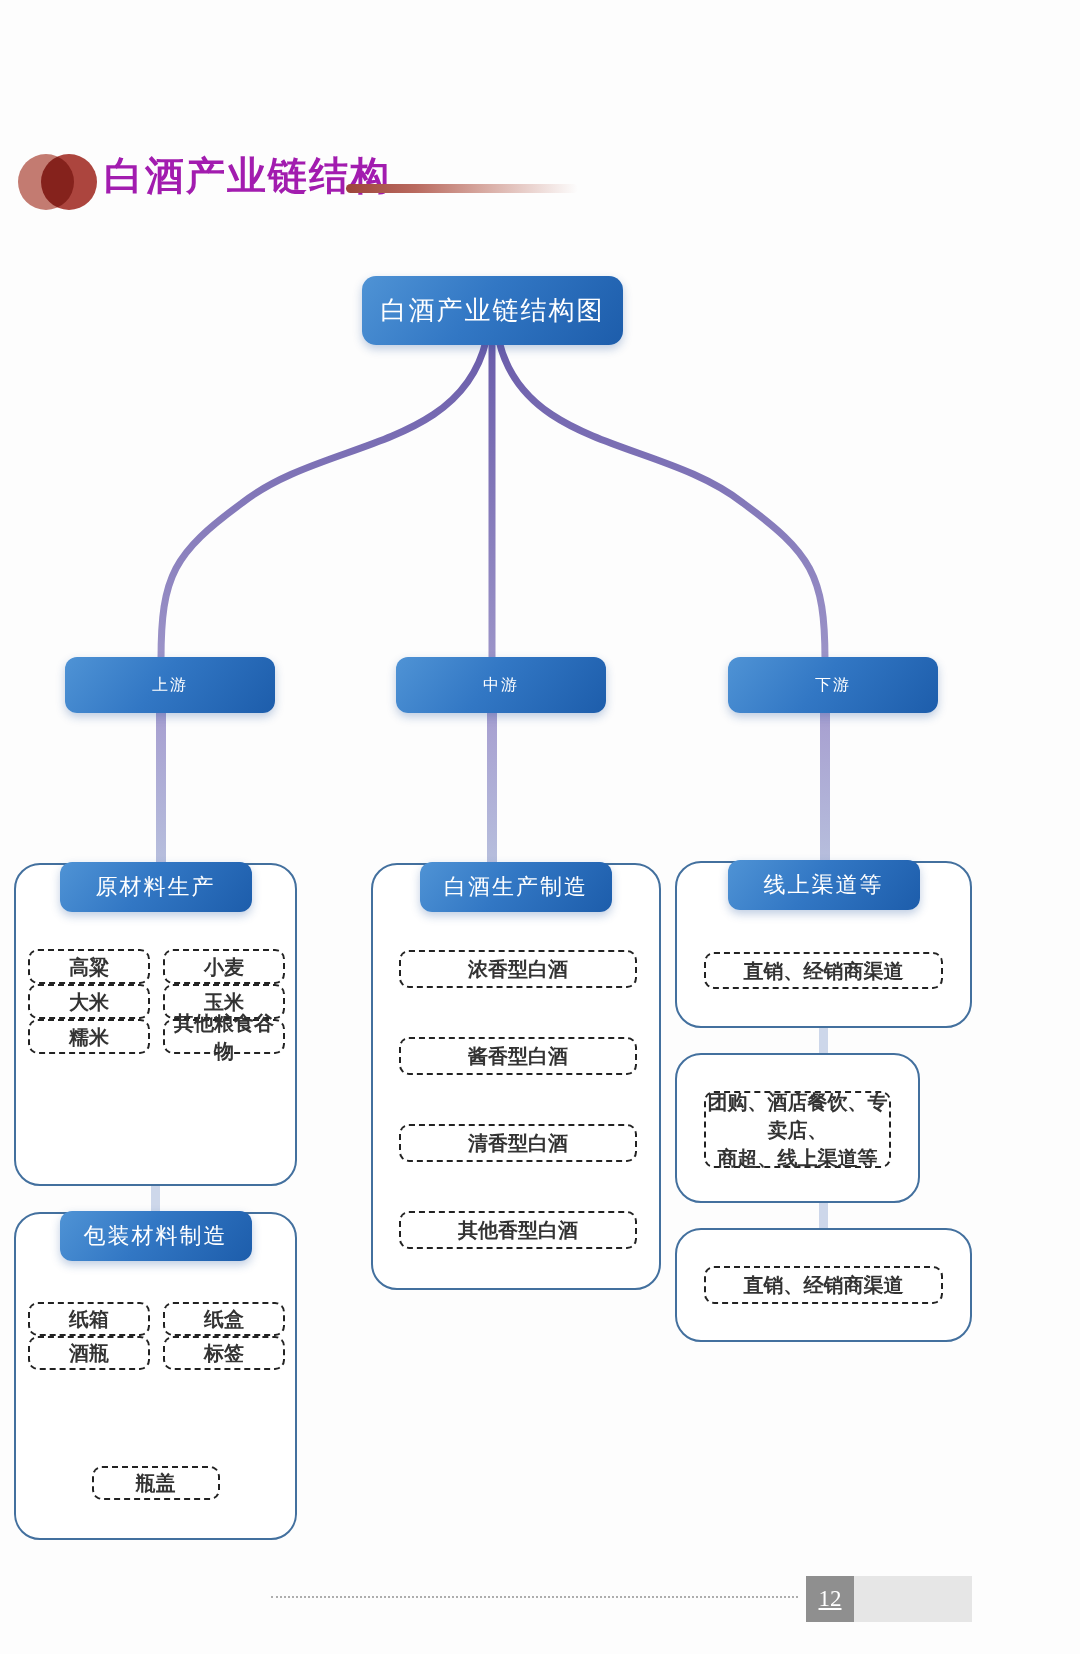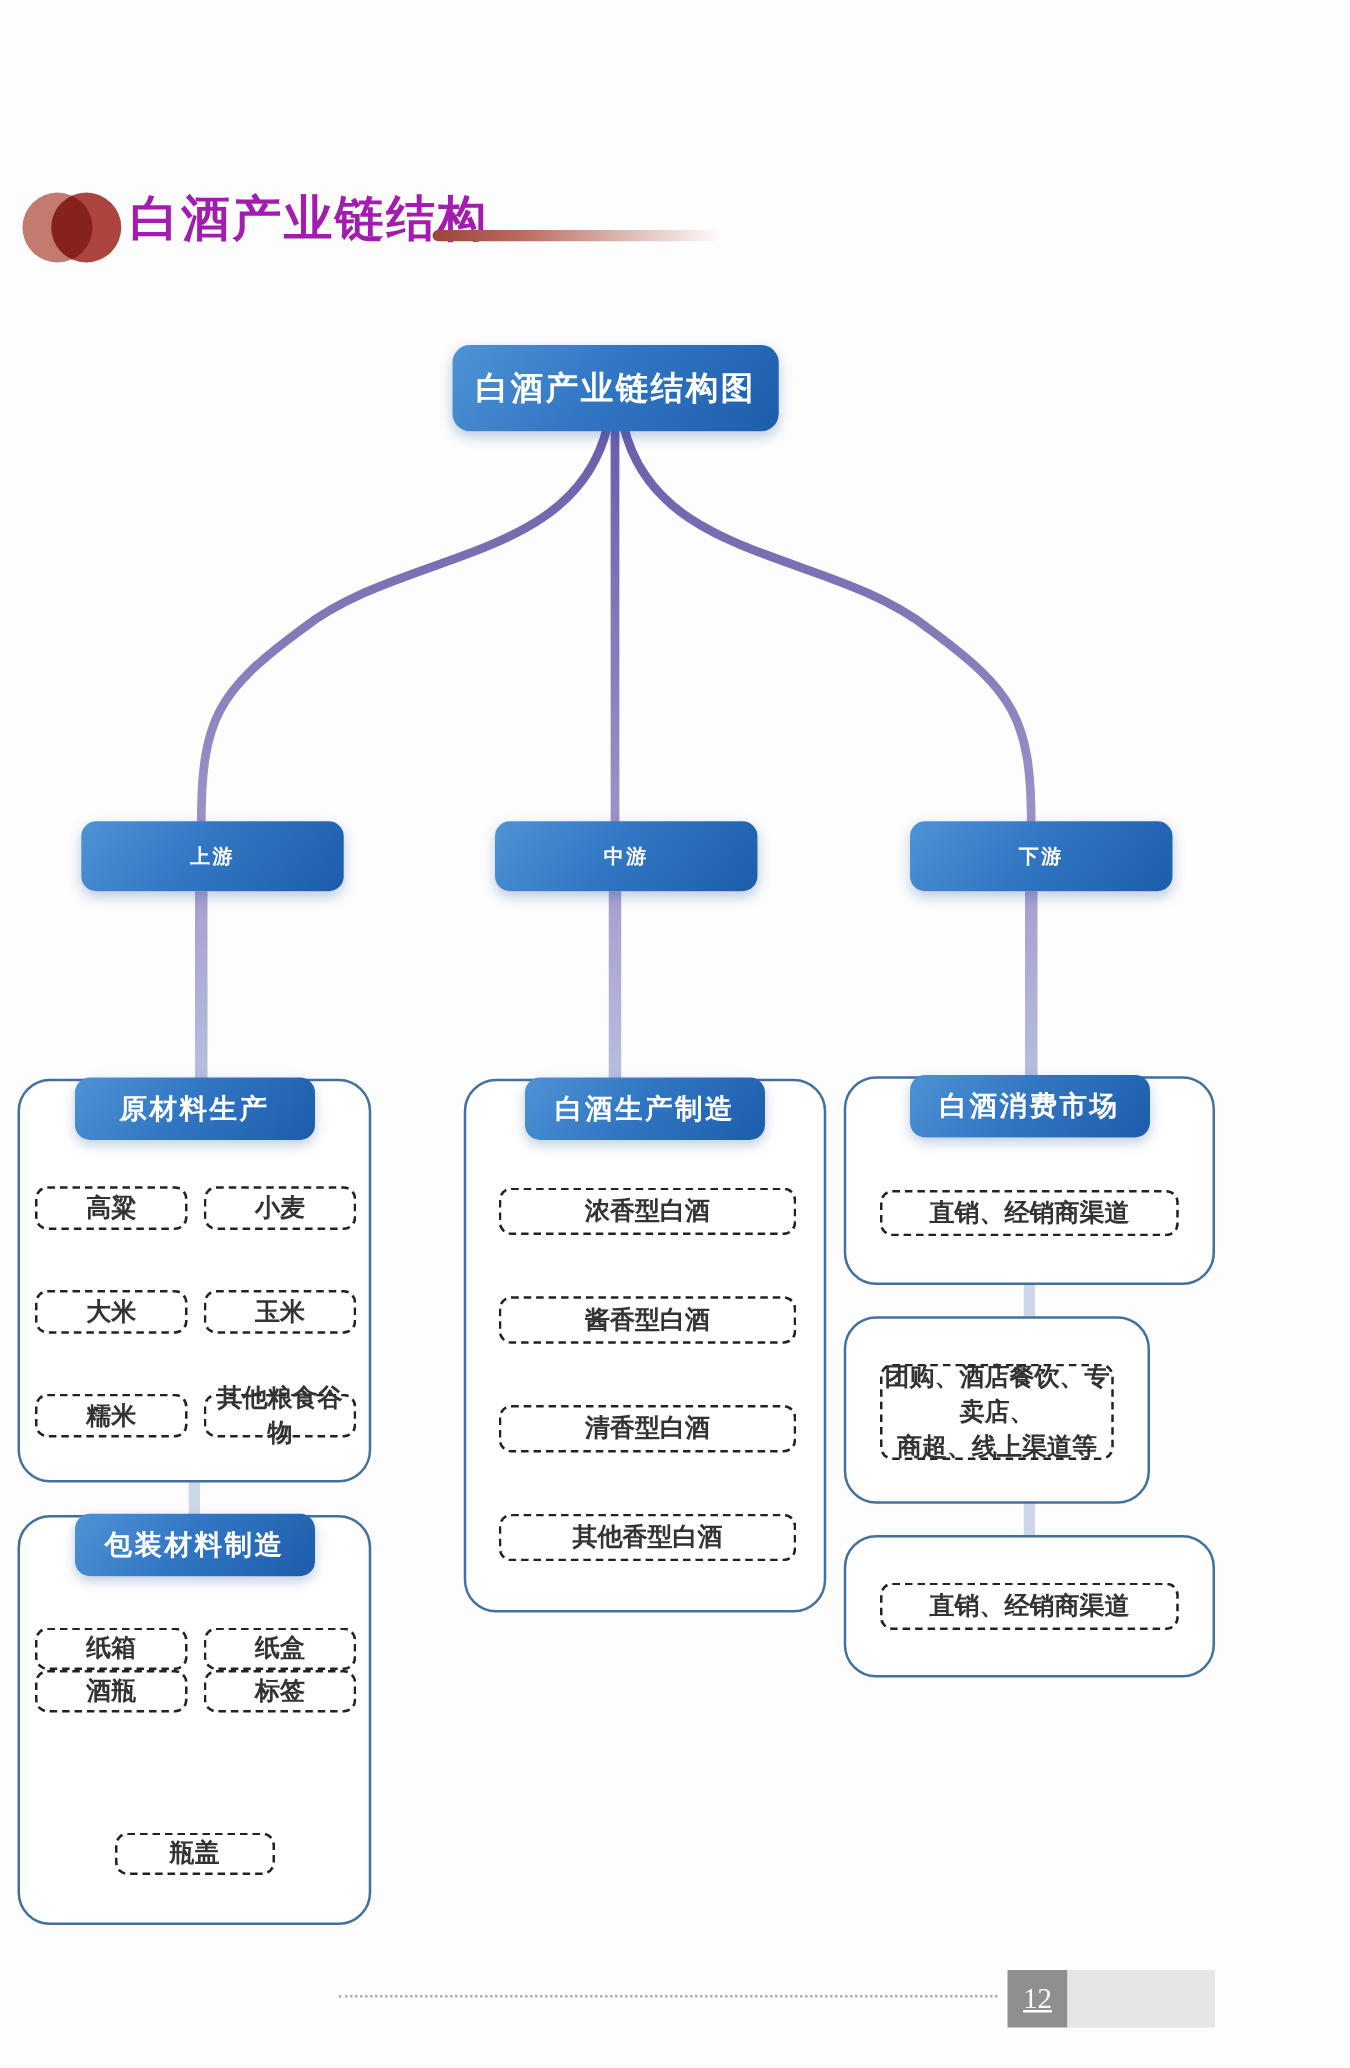--- a/index.html
+++ b/index.html
@@ -15,21 +15,21 @@
   .page-title{
     position:absolute;left:104px;top:153px;margin:0;
     font-size:39px;font-weight:bold;color:#a21caf;letter-spacing:2px;line-height:1.2;
   }
   .title-rule{
     position:absolute;left:346px;top:184px;width:232px;height:9px;border-radius:5px;
     background:linear-gradient(to right,#9d443a 0%,#b96a5f 30%,#d8aba3 60%,rgba(250,246,245,0) 100%);
   }
   
   .bluebox{
-    color:#fff;font-weight:bold;display:flex;align-items:center;justify-content:center;
+    color:#fff;font-weight:normal;display:flex;align-items:center;justify-content:center;
     background:linear-gradient(128deg,var(--node-blue-light,#4f93d5) 0%,#3277c4 45%,var(--node-blue-dark,#1d5dab) 100%);
     box-shadow:0 4px 10px rgba(25,75,150,.28);letter-spacing:2px;
   }
   .root-node{position:absolute;left:362px;top:276px;width:261px;height:69px;border-radius:14px;font-size:26px;}
   .stage{position:absolute;top:657px;width:210px;height:56px;border-radius:12px;font-size:16px;}
   .stage.up{left:65px;}  .stage.mid{left:396px;}  .stage.down{left:728px;}
   
   .wires{position:absolute;left:0;top:0;pointer-events:none;}
   
   .panel{
@@ -46,21 +46,21 @@
     position:absolute;top:-3px;left:50%;transform:translateX(-50%);
     width:192px;height:50px;border-radius:12px;font-size:22px;
   }
   
   .ditem{
     border:2.2px dashed var(--dash-border,#222);border-radius:10px;background:#fff;
     display:flex;align-items:center;justify-content:center;text-align:center;
     font-size:20px;font-weight:600;color:#333;box-sizing:border-box;white-space:pre-line;line-height:1.4;
   }
   .grid2{position:absolute;left:12px;right:10px;display:grid;grid-template-columns:122px 1fr;column-gap:13px;}
-  .panel-a .grid2{top:84px;row-gap:48px;}
+  .panel-a .grid2{top:84px;}
   .panel-a .ditem{height:35px;}
   .panel-b .grid2{top:88px;}
   .panel-b .ditem{height:34px;}
   .cap-item{position:absolute;left:50%;transform:translateX(-50%);top:252px;width:128px;height:34px;}
   .vlist{position:absolute;left:26px;right:22px;top:85px;display:flex;flex-direction:column;gap:49px;}
   .panel-m .ditem{height:38px;}
   .panel-c .single{position:absolute;left:27px;right:27px;top:89px;height:37px;}
   .panel-d .single{position:absolute;left:27px;right:27px;top:36px;height:77px;}
   .panel-e .single{position:absolute;left:27px;right:27px;top:36px;height:38px;}
   
@@ -137,21 +137,21 @@
     <div class="bluebox pill">白酒生产制造</div>
     <div class="vlist">
       <div class="ditem">浓香型白酒</div>
       <div class="ditem">酱香型白酒</div>
       <div class="ditem">清香型白酒</div>
       <div class="ditem">其他香型白酒</div>
     </div>
   </div>
 
   <div class="panel panel-c">
-    <div class="bluebox pill">白酒消费市场</div>
+    <div class="bluebox pill">线上渠道等</div>
     <div class="ditem single">直销、经销商渠道</div>
   </div>
 
   <div class="panel panel-d">
     <div class="ditem single">团购、酒店餐饮、专卖店、
 商超、线上渠道等</div>
   </div>
 
   <div class="panel panel-e">
     <div class="ditem single">直销、经销商渠道</div>

